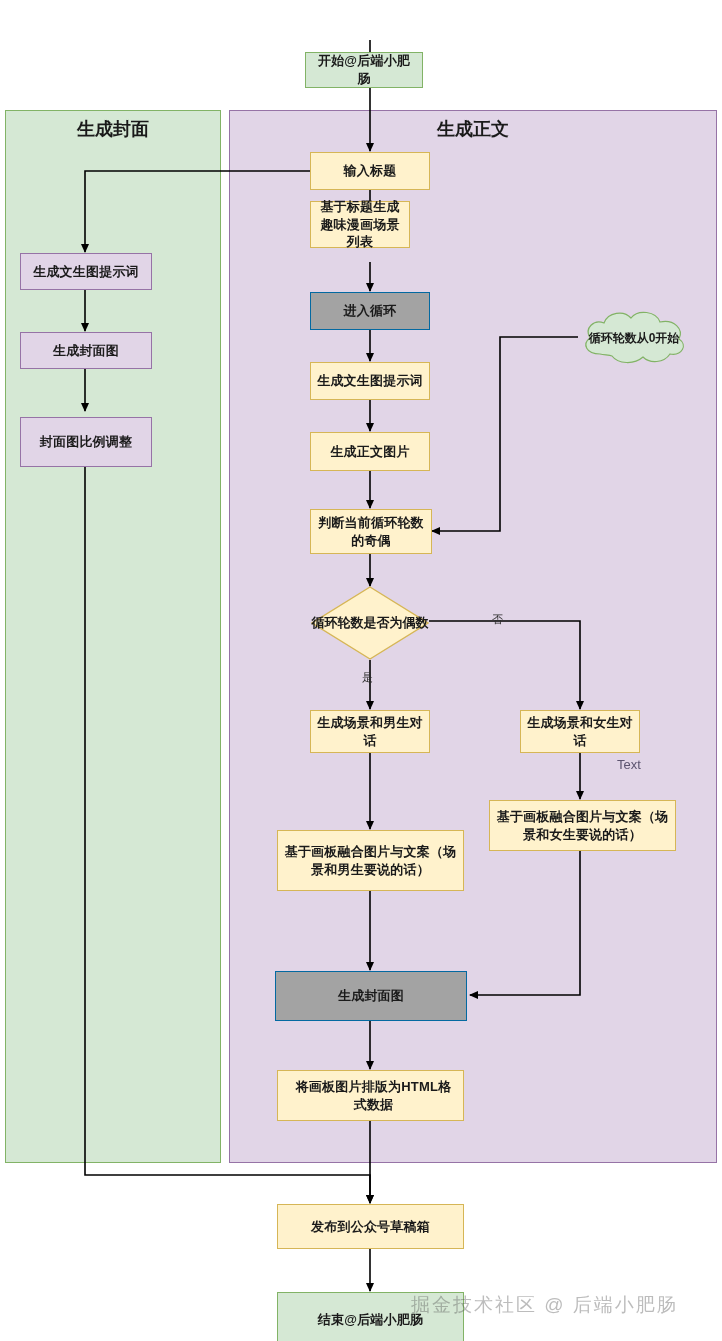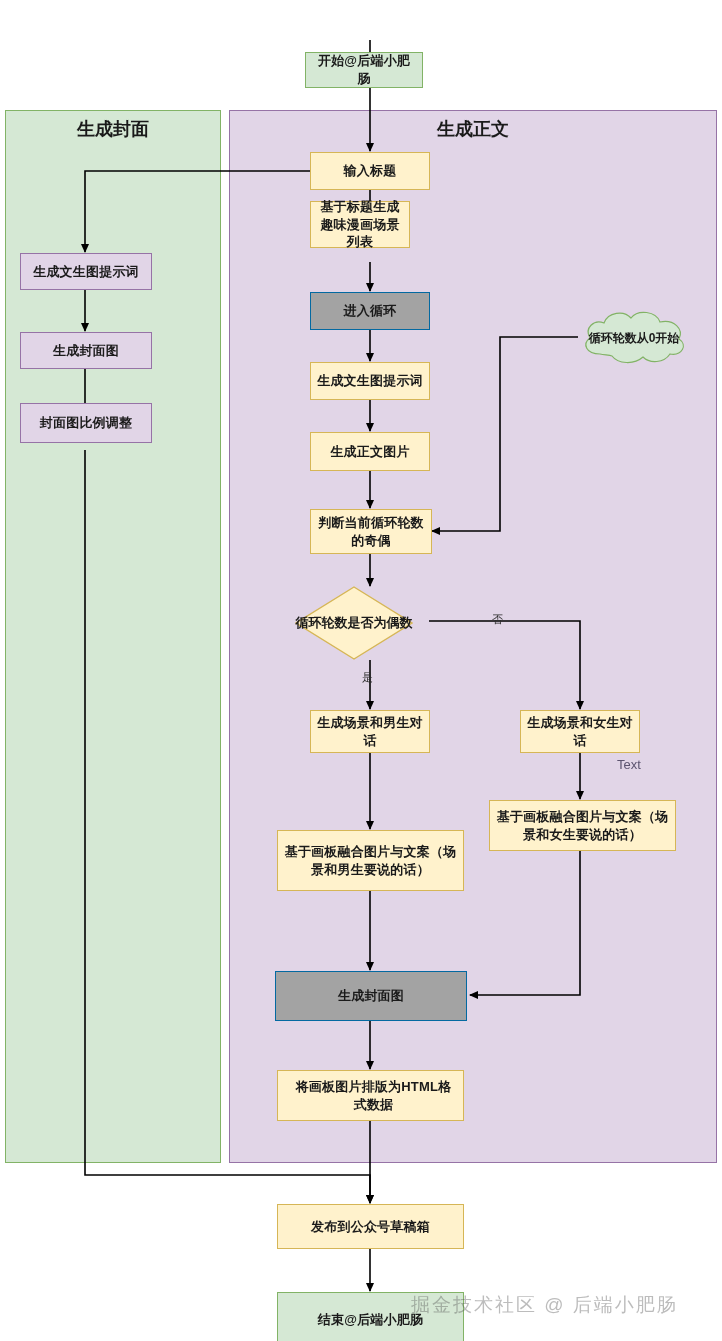--- a/index.html
+++ b/index.html
@@ -207,21 +207,21 @@
   </div>
 
   <div class="node n-purple" style="left:20px; top:253px; width:132px; height:37px;">
     <span>生成文生图提示词</span>
   </div>
 
   <div class="node n-purple" style="left:20px; top:332px; width:132px; height:37px;">
     <span>生成封面图</span>
   </div>
 
-  <div class="node n-purple" style="left:20px; top:403px; width:132px; height:40px;">
+  <div class="node n-purple" style="left:20px; top:417px; width:132px; height:50px;">
     <span>封面图比例调整</span>
   </div>
 
   <div class="node n-yellow" style="left:310px; top:152px; width:120px; height:38px;">
     <span>输入标题</span>
   </div>
 
   <div class="node n-yellow" style="left:310px; top:201px; width:100px; height:47px;">
     <span>基于标题生成趣味漫画场景列表</span>
   </div>
@@ -244,21 +244,21 @@
 
   <div class="cloud-wrap" style="left:578px; top:310px; width:112px; height:56px;">
     <svg width="112" height="56" viewBox="0 0 112 56">
       <path d="M22,44 C8,44 4,34 12,28 C6,18 16,9 26,13 C30,2 46,0 53,8
                C60,-1 78,1 82,12 C96,9 106,19 101,29 C110,35 104,46 92,44
                C86,53 72,54 65,47 C56,55 40,54 34,46 C31,45 26,45 22,44 Z" fill="#d5e8d4" stroke="#82b366" stroke-width="1.2"></path>
     </svg>
     <div class="cloud-label">循环轮数从0开始</div>
   </div>
 
-  <div class="diamond-wrap" style="left:295px; top:586px; width:118px; height:74px;text-decoration:underline;">
+  <div class="diamond-wrap" style="left:311px; top:586px; width:118px; height:74px;text-decoration:underline;">
     <svg width="118" height="74" viewBox="0 0 118 74">
       <polygon points="59,1 117,37 59,73 1,37" fill="#fff2cc" stroke="#d6b656" stroke-width="1.4"></polygon>
     </svg>
     <div class="diamond-label">循环轮数是否为偶数</div>
   </div>
 
   <div class="edge-label" style="left:362px; top:670px;">
     <span>是</span>
   </div>
 

